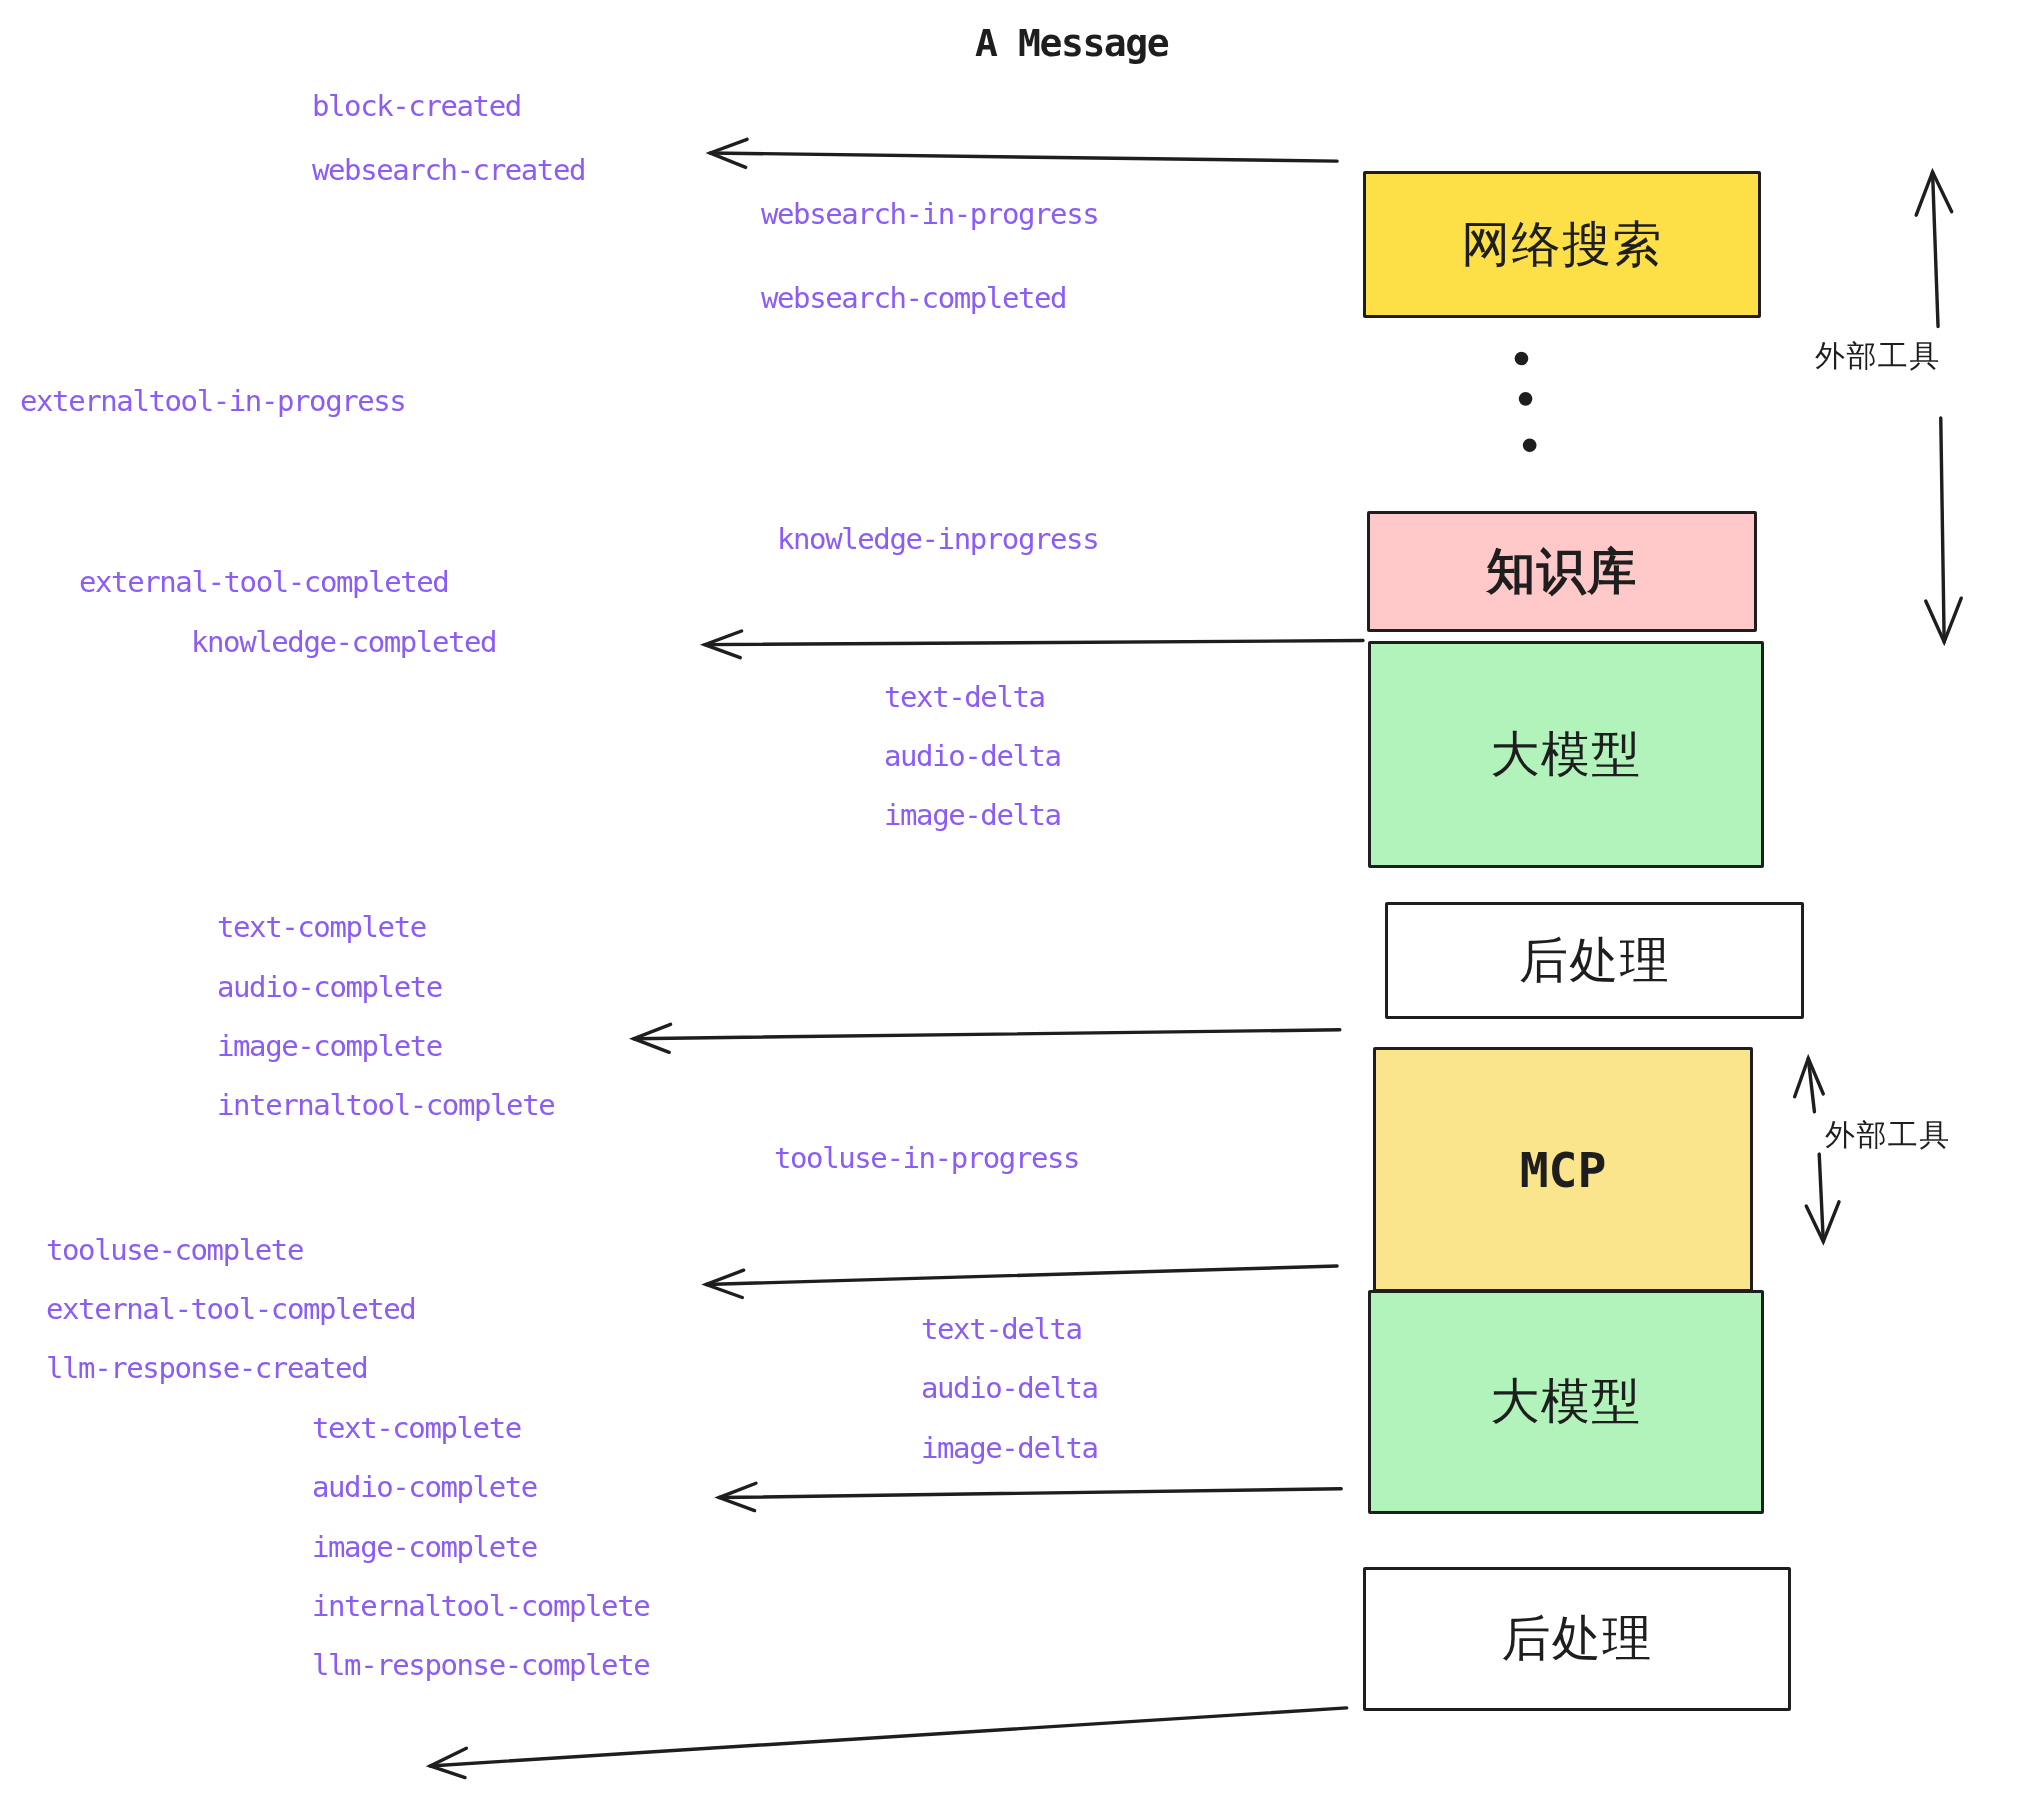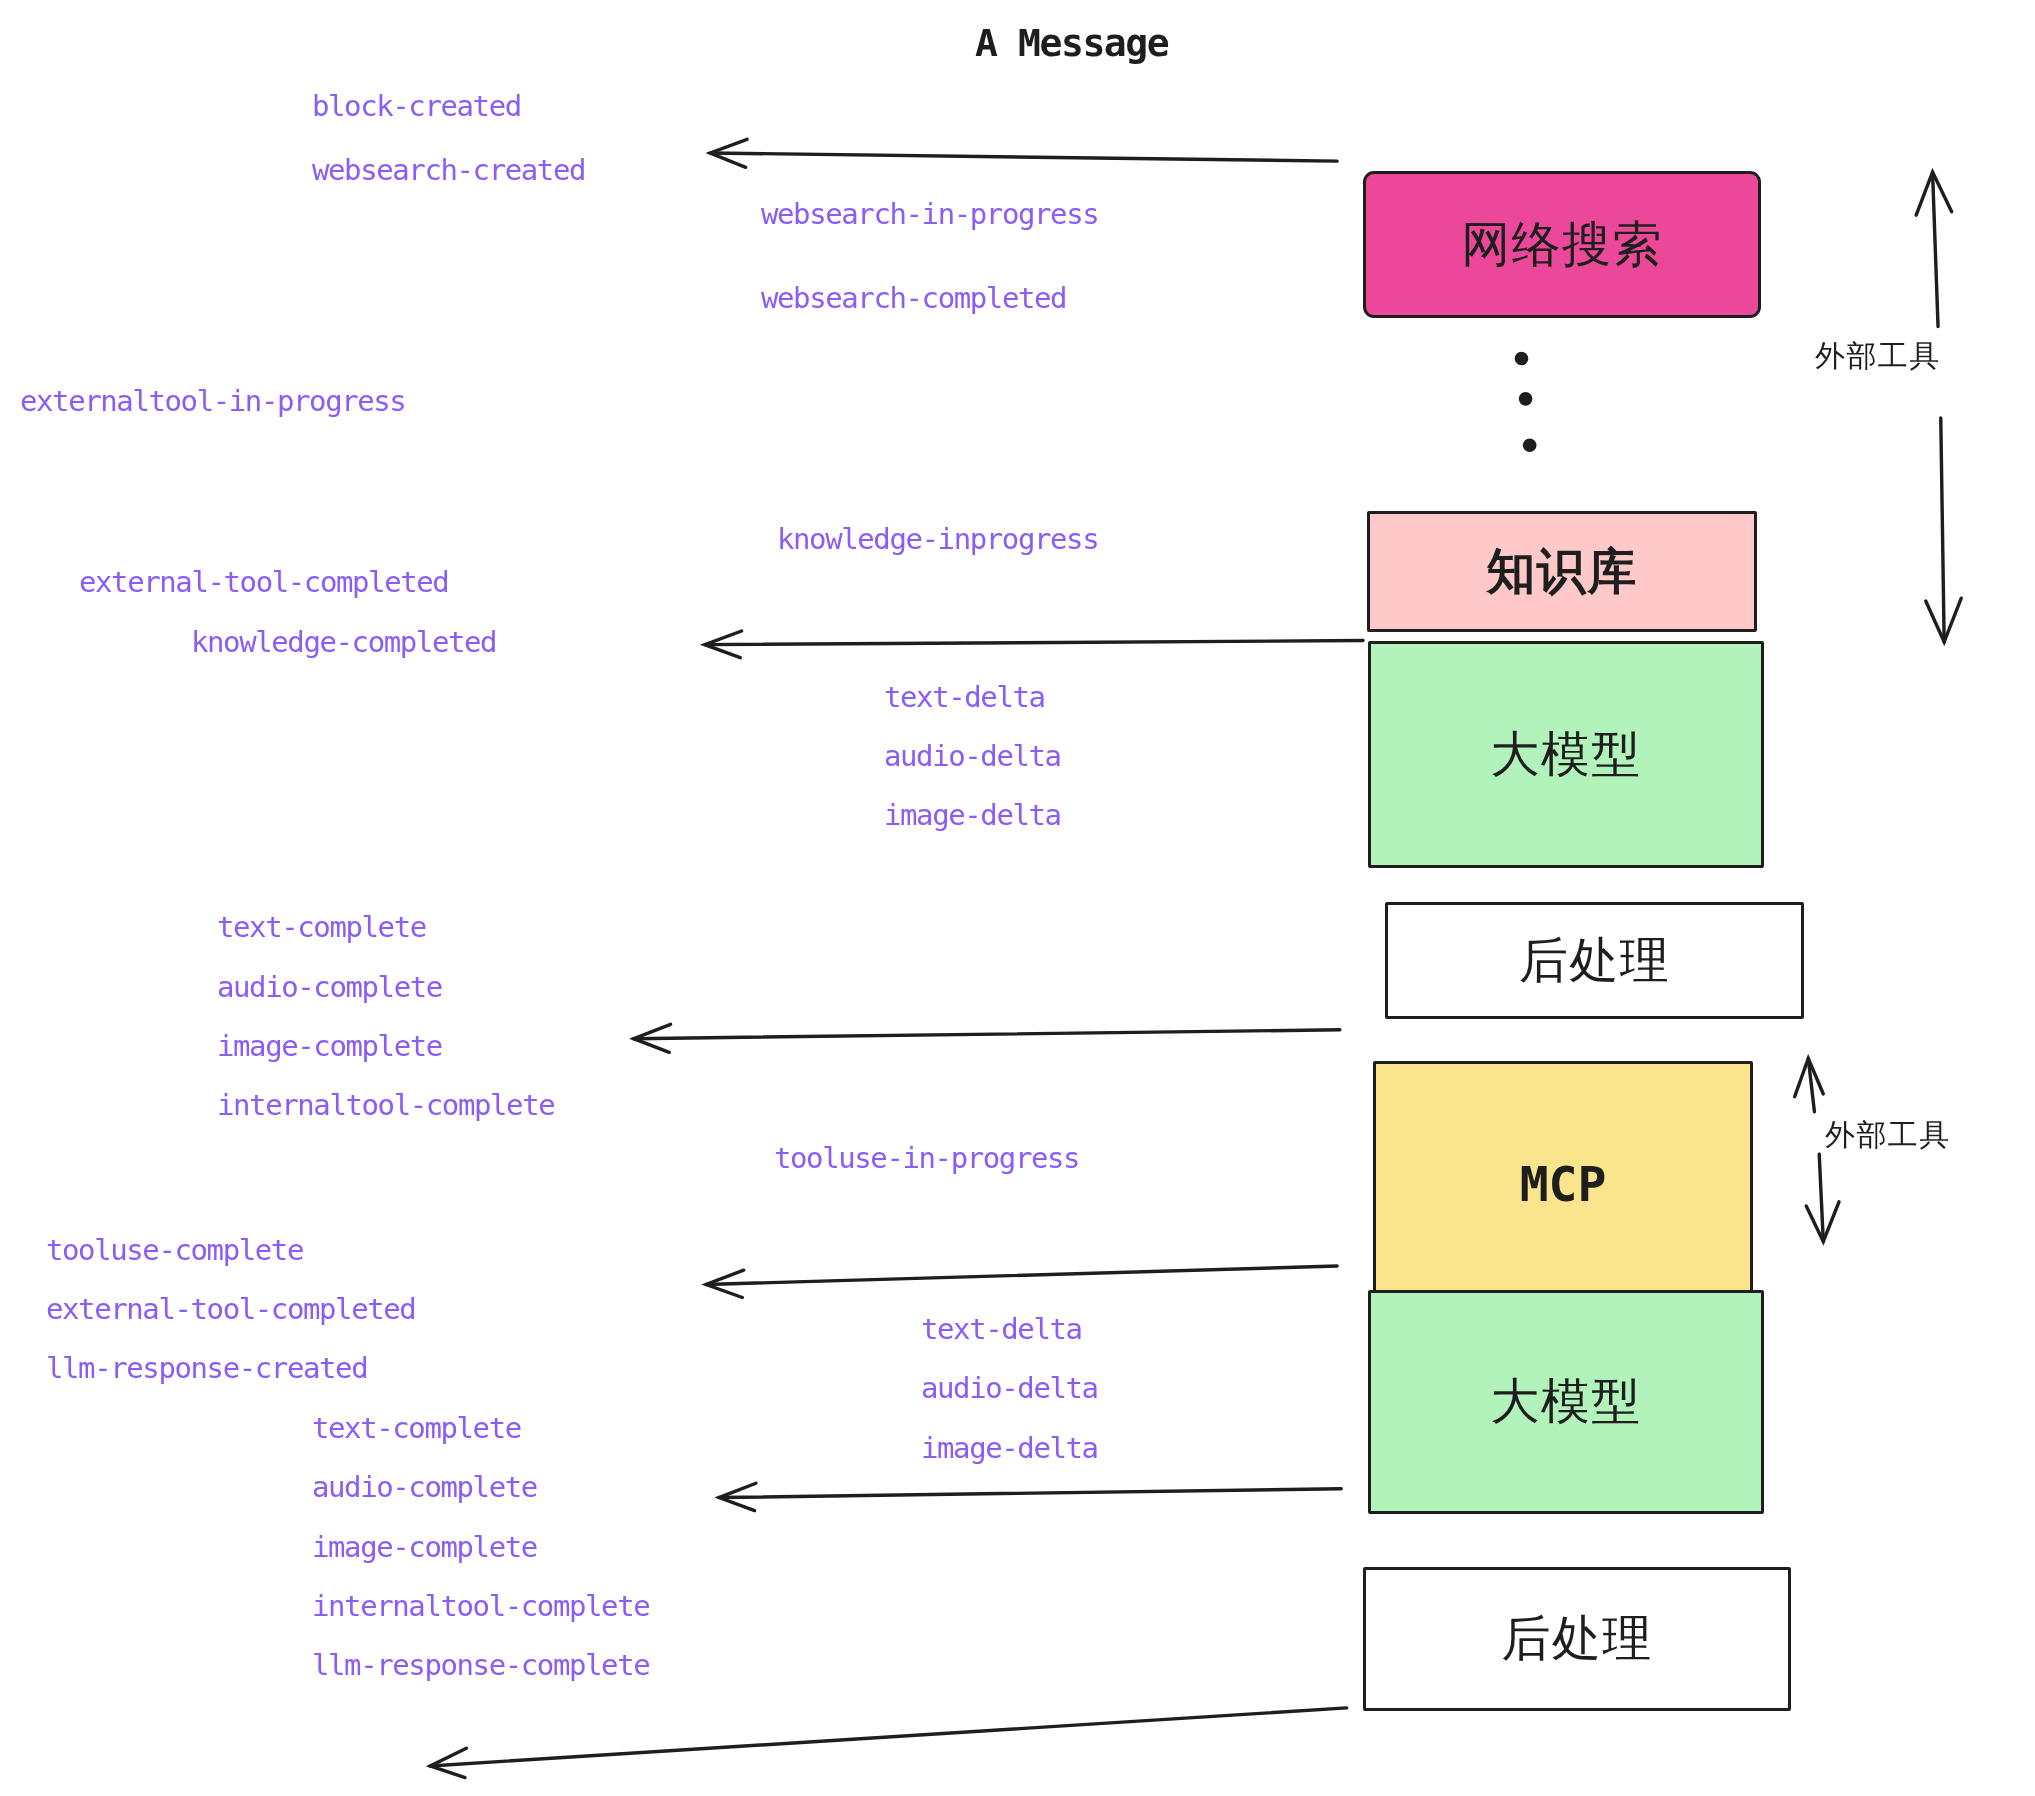--- a/index.html
+++ b/index.html
@@ -55,21 +55,21 @@
     font-size:30px;
     letter-spacing:1.4px;
     color:#1e1e1e;
     white-space:nowrap;
   }
   
   .b-websearch { left:1363px; top:171px;  width:398px; height:147px; }
   .b-knowledge { left:1367px; top:511px;  width:390px; height:121px;font-weight:bold; }
   .b-llm1      { left:1368px; top:641px;  width:396px; height:227px; }
   .b-post1     { left:1385px; top:902px; width:419px; height:117px; }
-  .b-mcp       { left:1373px; top:1047px; width:380px; height:245px;margin-top:14px; }
+  .b-mcp       { left:1373px; top:1047px; width:380px; height:245px; }
   .b-llm2      { left:1368px; top:1290px; width:396px; height:224px; }
   .b-post2     { left:1363px; top:1567px; width:428px; height:144px; }
   
   .e-block-created            { left:312px;  top:92px; }
   .e-websearch-created        { left:312px;  top:156px; }
   .e-websearch-in-progress    { left:761px; top:200px; }
   .e-websearch-completed      { left:761px; top:284px; }
   .e-externaltool-in-progress { left:20px;   top:387px; }
   .e-knowledge-inprogress     { left:777px; top:525px; }
   .e-external-tool-completed1 { left:79px;  top:568px; }
@@ -138,21 +138,21 @@
   <div class="event e-text-delta2">text-delta</div>
   <div class="event e-audio-delta2">audio-delta</div>
   <div class="event e-image-delta2">image-delta</div>
   <div class="event e-text-complete2">text-complete</div>
   <div class="event e-audio-complete2">audio-complete</div>
   <div class="event e-image-complete2">image-complete</div>
   <div class="event e-internaltool-complete2">internaltool-complete</div>
   <div class="event e-llm-response-complete">llm-response-complete</div>
   <div class="event e-block-complete">block-complete</div>
 
-  <div class="box b-websearch" style="background: #ec4899; border-radius: 11px;">
+  <div class="box b-websearch" style="background: #fde047;">
     <span>网络搜索</span>
   </div>
   <div class="box b-knowledge" style="background: rgb(255, 201, 201);">
     <span>知识库</span>
   </div>
   <div class="box b-llm1" style="background: rgb(178, 242, 187);">
     <span>大模型</span>
   </div>
   <div class="box b-post1" style="background: rgb(255, 255, 255);">
     <span>后处理</span>

